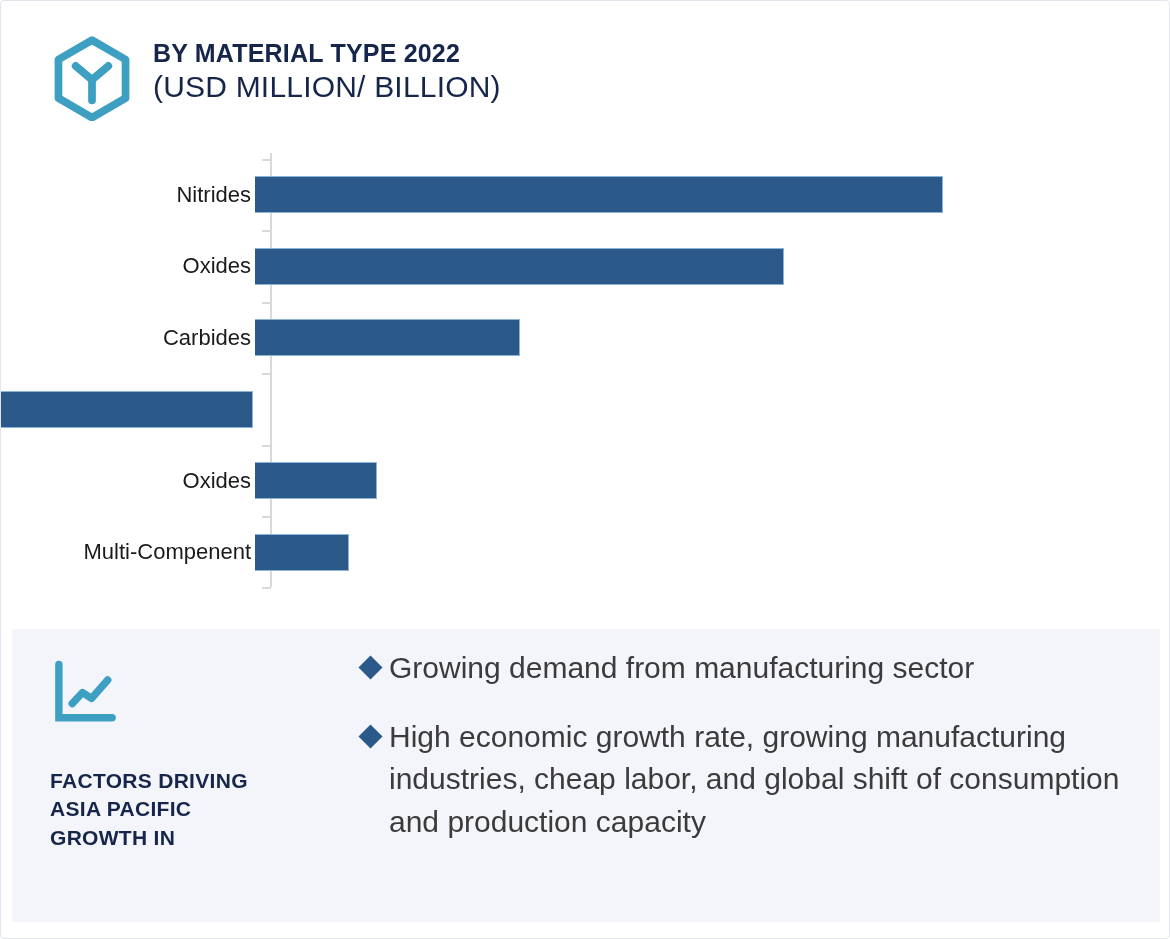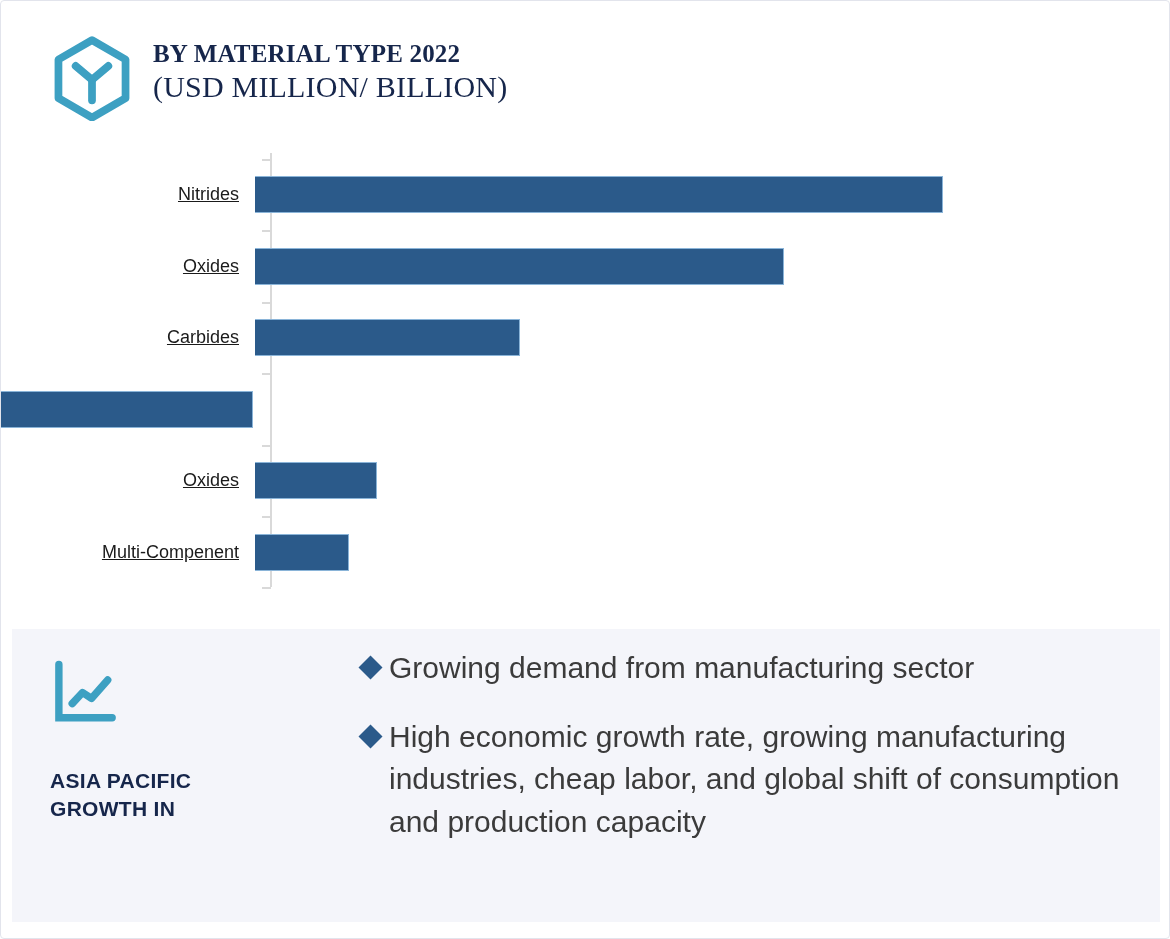--- a/index.html
+++ b/index.html
@@ -22,21 +22,21 @@
   
   .header {
     position: absolute;
     left: 48px;
     top: 32px;
     display: flex;
     align-items: flex-start;
     gap: 18px;
   }
   .header-icon { width: 86px; height: 86px; flex: 0 0 86px; margin-top: 2px; }
-  .header-text { padding-top: 6px; font-family: Liberation Serif, serif; }
+  .header-text { padding-top: 6px; }
   .title-main {
     font-size: 25px;
     font-weight: bold;
     color: #16264b;
     letter-spacing: 0.2px;
     line-height: 1.18;
     white-space: nowrap;
   }
   .title-sub {
     font-size: 30px;
@@ -64,25 +64,24 @@
   .chart-row {
     position: relative;
     height: 71.5px;
     display: flex;
     align-items: center;
   }
   .cat-label {
     width: 254px;
     flex: 0 0 254px;
     text-align: right;
-    padding-right: 16px;
-    font-size: 18px;
+    padding-right: 4px;
+    font-size: 22px;
     color: #1a1a1a;
     white-space: nowrap;
-    text-decoration: underline;
   }
   .bar-zone {
     position: relative;
     flex: 1 1 auto;
     height: 100%;
     display: flex;
     align-items: center;
   }
   .bar {
     height: 37px;
@@ -242,20 +241,21 @@
         <svg class="panel-icon" viewBox="0 0 100 100" aria-hidden="true">
           <g stroke="#3da0c2" stroke-width="10" stroke-linecap="round" fill="none">
             <path d="M12 10 L12 82 L84 82"></path>
           </g>
           <g stroke="#3da0c2" stroke-width="10" stroke-linecap="round" stroke-linejoin="round" fill="none">
             <polyline points="30,63 44,48 56,56 78,31"></polyline>
           </g>
         </svg>
       </div>
       <div class="panel-heading">
+        <div>FACTORS DRIVING</div>
         <div>ASIA PACIFIC</div>
         <div>GROWTH IN</div>
       </div>
     </div>
 
     <div class="panel-right">
       <div class="bullet">
         <span class="diamond"></span>
         <span class="bullet-text">Growing demand from manufacturing sector</span>
       </div>

